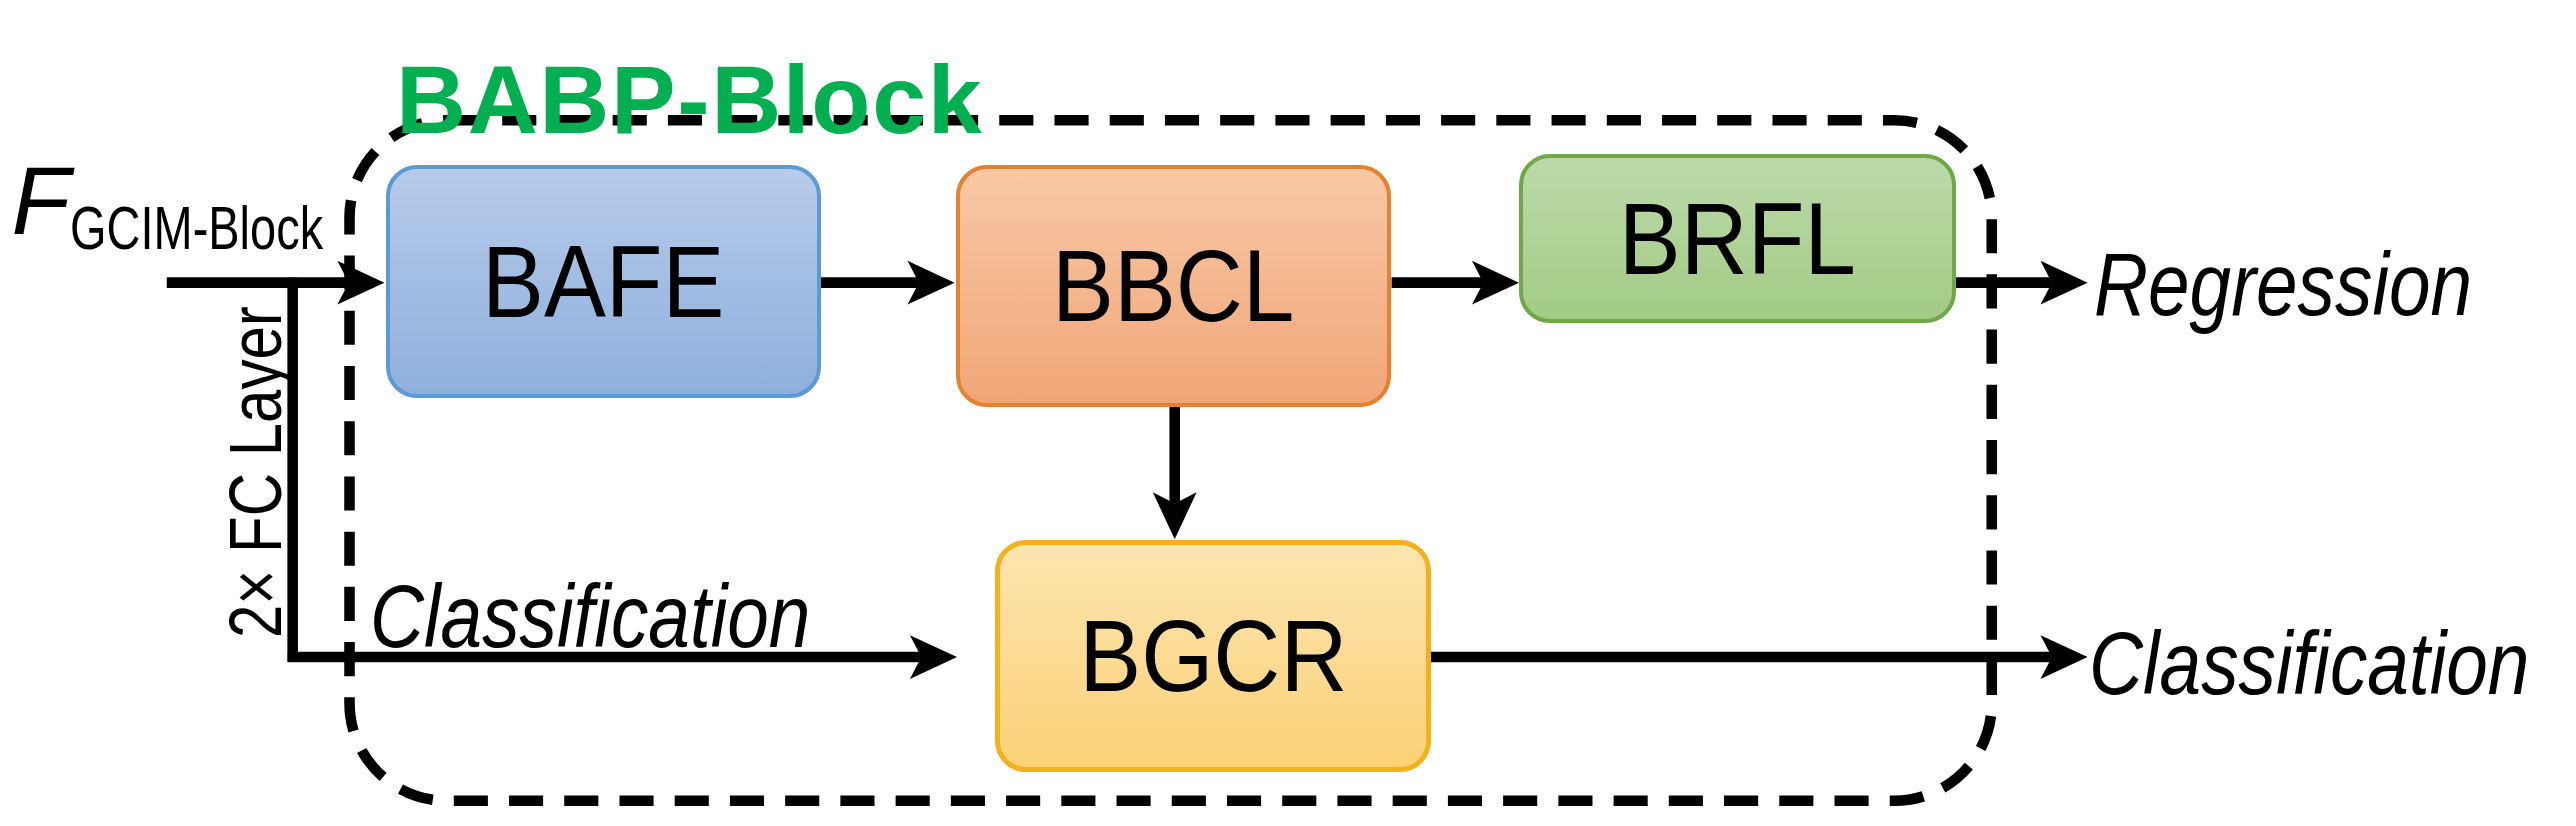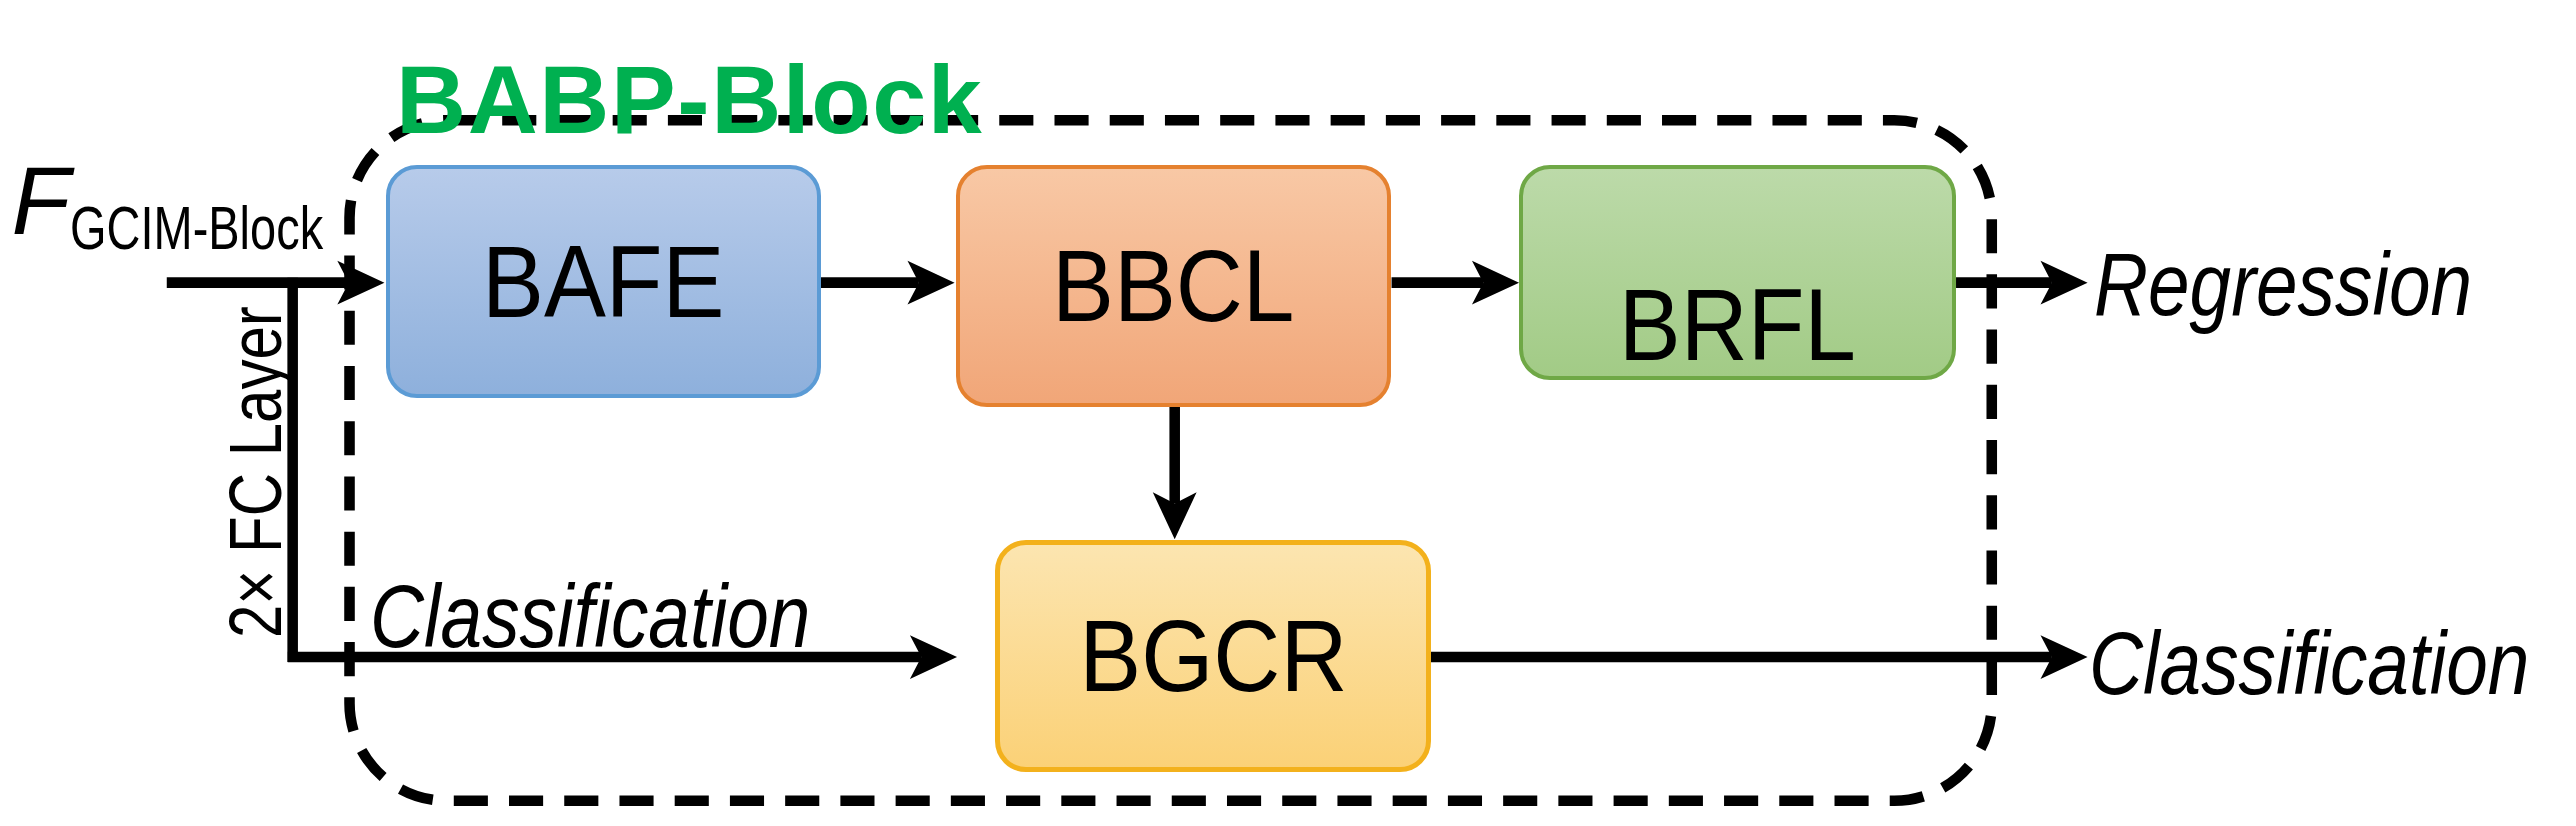--- a/index.html
+++ b/index.html
@@ -23,23 +23,23 @@
     font-size:102px;line-height:1;color:#000;
     display:inline-block;transform:scaleX(0.91);transform-origin:center;
     white-space:nowrap;
   }
   .block.bafe{left:386px;top:165px;width:435px;height:233px;
     border:4.1px solid var(--bafe_border,#5B9BD5);
     background:linear-gradient(180deg,var(--bafe_fill_top,#B7CBEA),var(--bafe_fill_bottom,#8EB0DC));}
   .block.bbcl{left:956px;top:165px;width:435px;height:242px;
     border:4.9px solid var(--bbcl_border,#E5812F);
     background:linear-gradient(180deg,var(--bbcl_fill_top,#F8C8A5),var(--bbcl_fill_bottom,#F1A678));}
-  .block.brfl{left:1519px;top:165px;width:437px;height:215px;
+  .block.brfl{left:1519px;top:154px;width:437px;height:169px;
     border:4.9px solid var(--brfl_border,#6FA846);
-    background:linear-gradient(180deg,var(--brfl_fill_top,#BCDAA9),var(--brfl_fill_bottom,#A2CB86));align-items:flex-end;}
+    background:linear-gradient(180deg,var(--brfl_fill_top,#BCDAA9),var(--brfl_fill_bottom,#A2CB86));}
   .block.bgcr{left:959px;top:540px;width:436px;height:232px;
     border:5.7px solid var(--bgcr_border,#F3B11C);
     background:linear-gradient(180deg,var(--bgcr_fill_top,#FCE5B0),var(--bgcr_fill_bottom,#FBD177));margin-left:36px;}
 
   
   .title{
     position:absolute;left:396px;top:18.7px;
     font-size:97px;line-height:1;font-weight:bold;
     letter-spacing:1.6px;color:var(--title,#00B050);
     white-space:nowrap;

